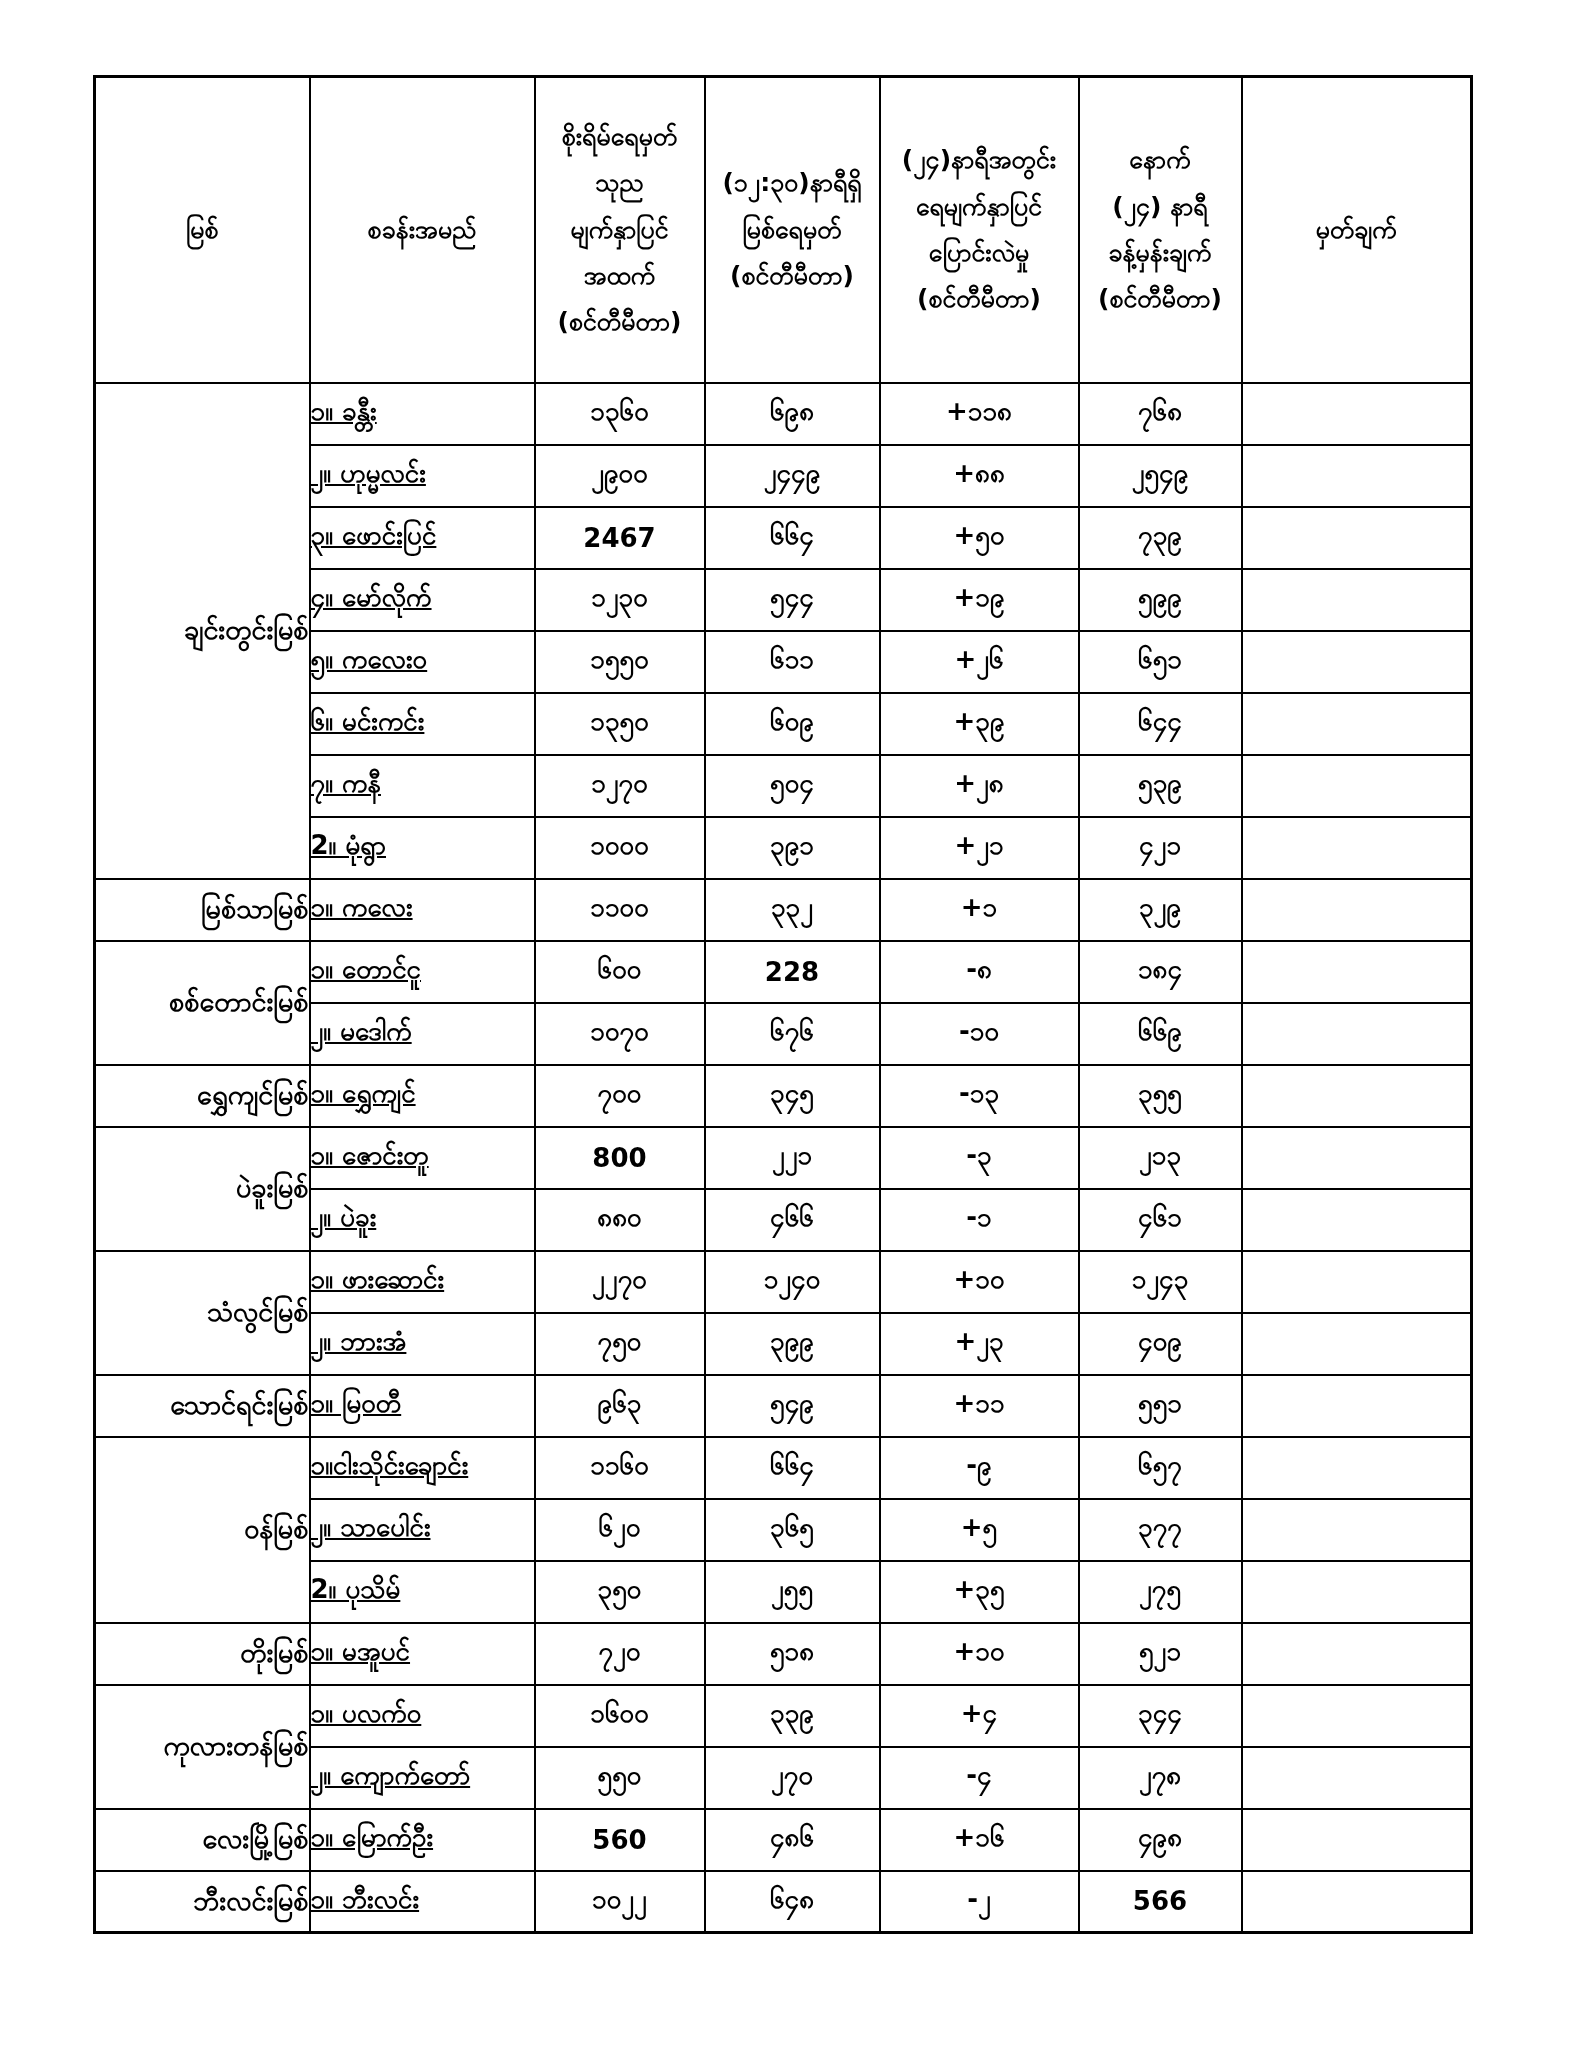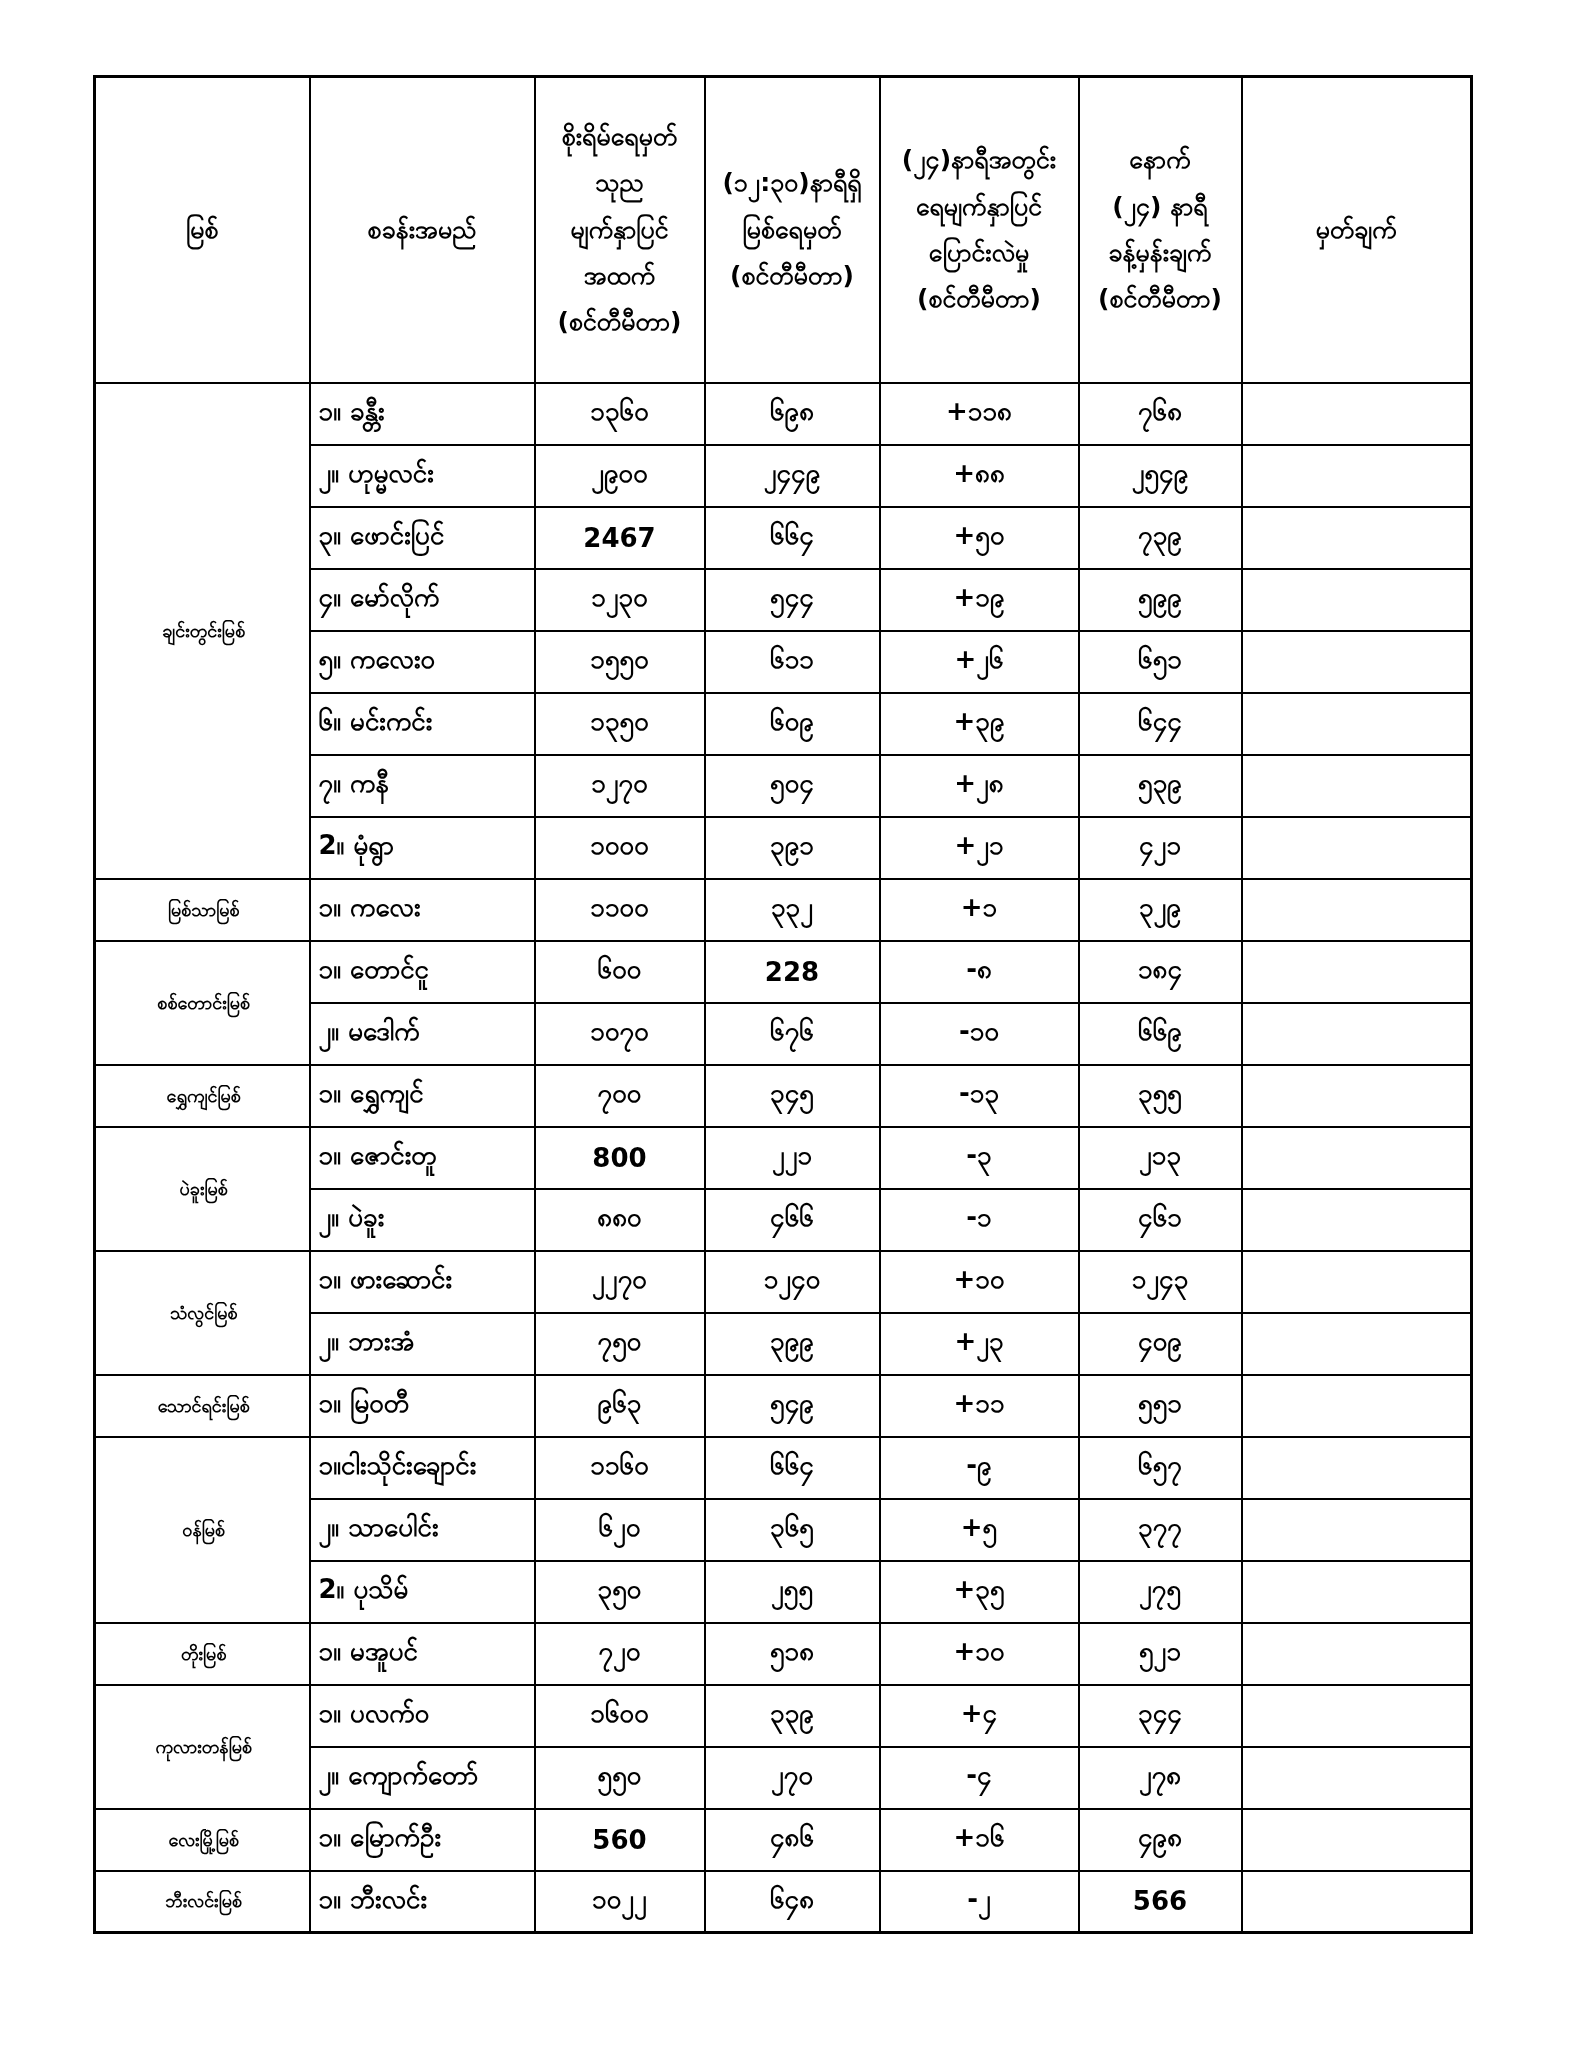--- a/index.html
+++ b/index.html
@@ -38,28 +38,28 @@
     padding: 0 2px;
   }
   tbody tr { height: 62px; }
   td {
     font-size: 26px;
     font-weight: 600;
     vertical-align: middle;
     padding: 0;
   }
   td.river {
-    text-align: center;
+    text-align: right;
     padding-left: 3px;
-    font-size: 18px;
+    font-size: 27px;
     line-height: 1.2;
   }
   td.st {
     text-align: left;
-    padding-left: 8px;
+    text-decoration: underline;
   }
   td.num { text-align: center; }
   td.rem { }
 </style>
 </head>
 <body>
 
 <div class="page">
   <table class="levels">
     <colgroup>

